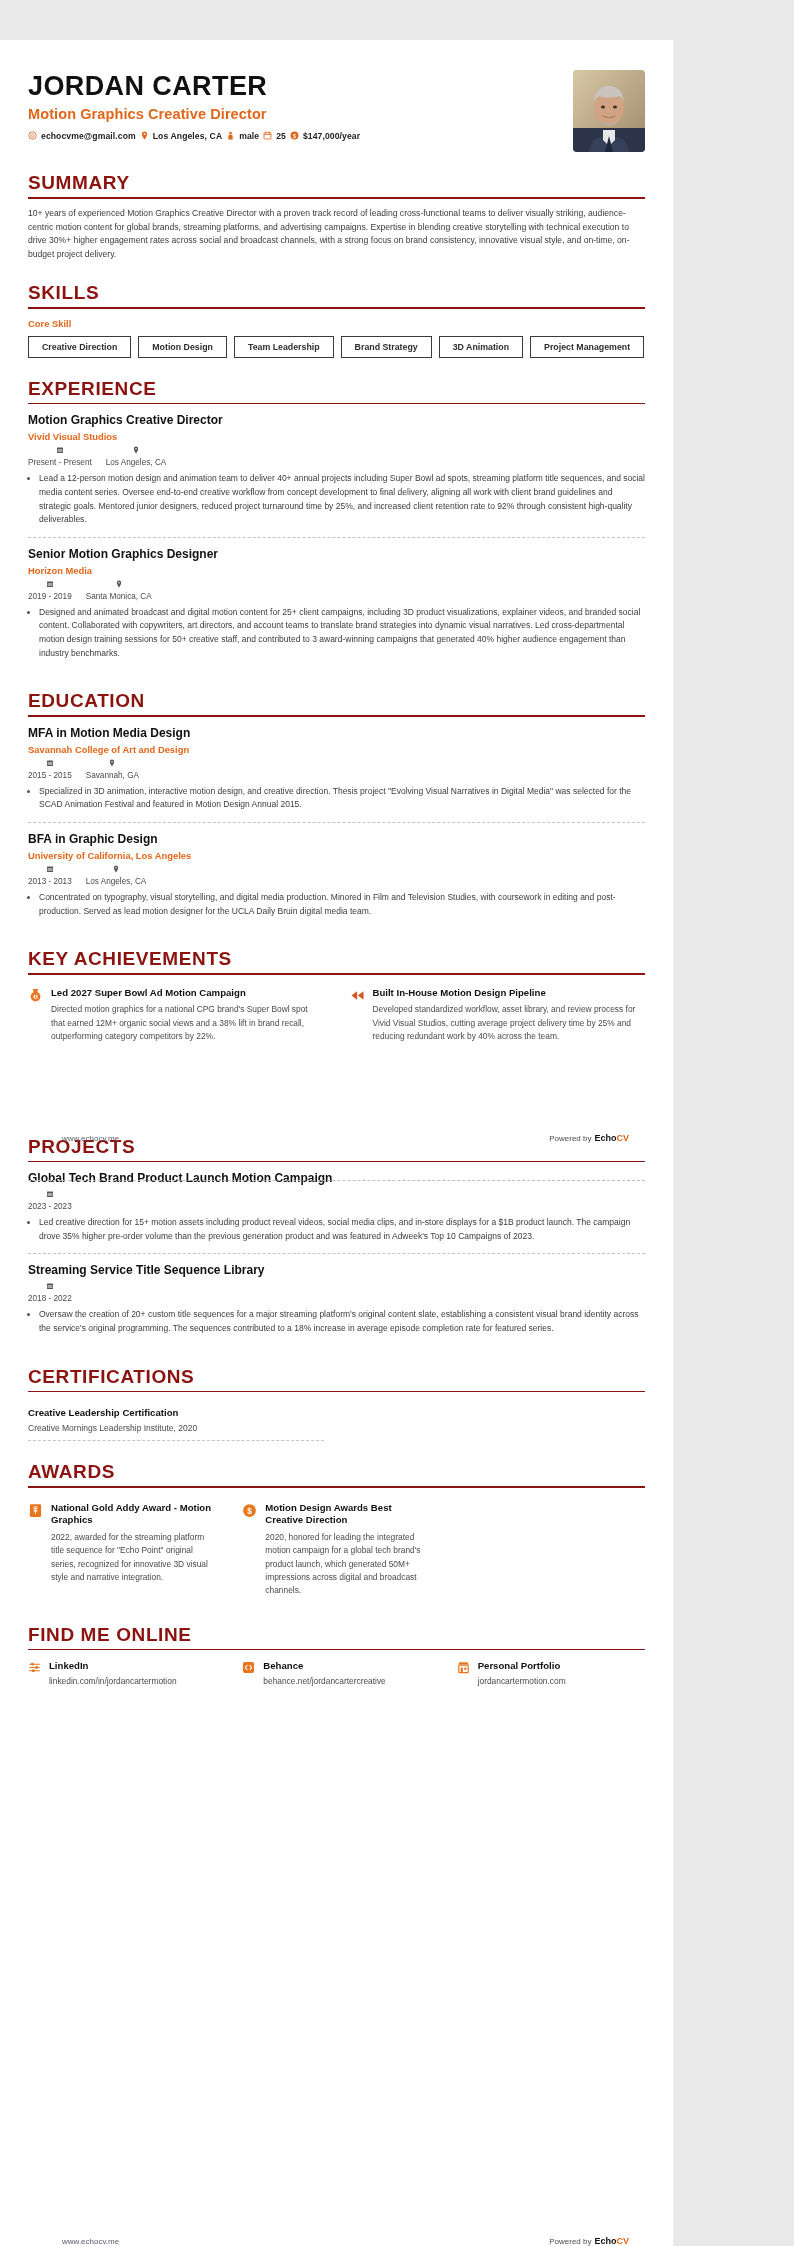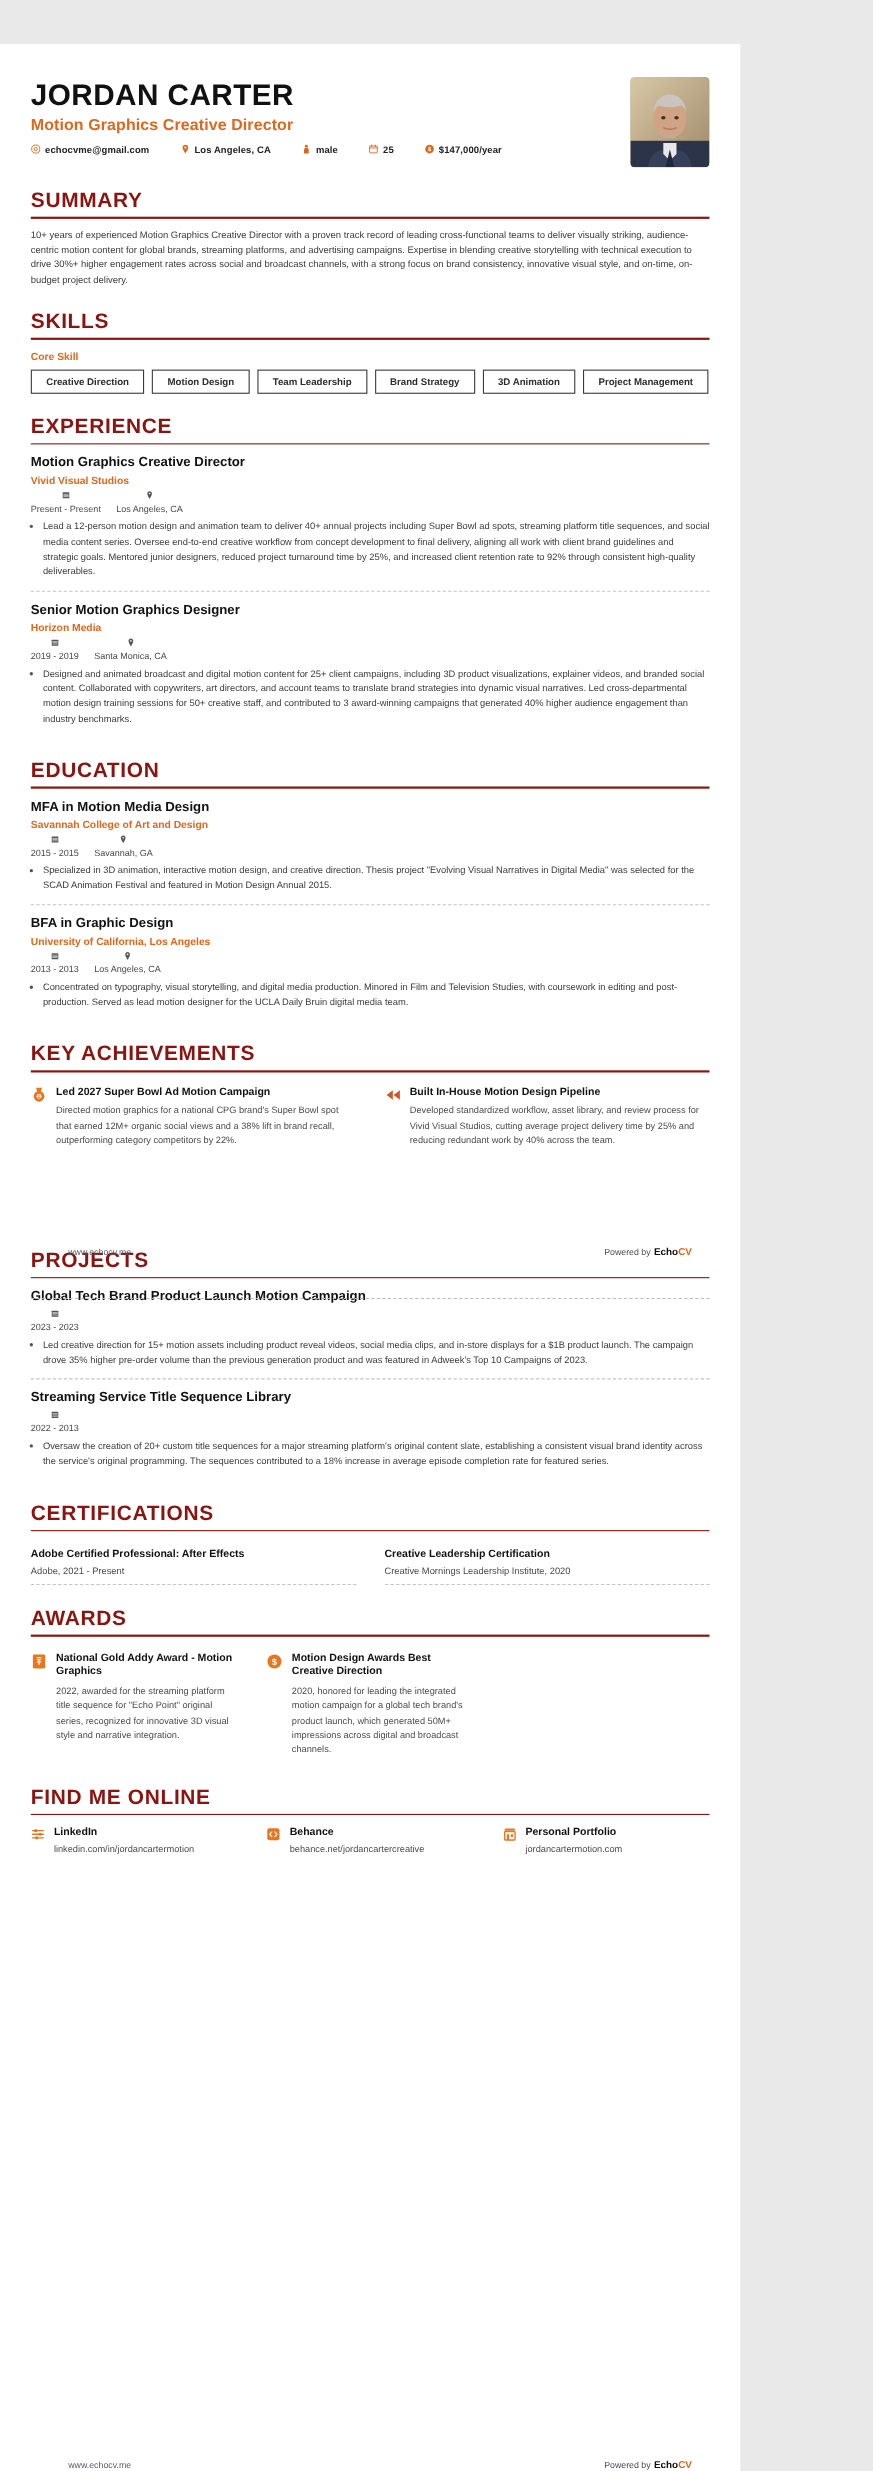--- a/index.html
+++ b/index.html
@@ -24,21 +24,21 @@
   .name {
     font-size: 27px; font-weight: 800; letter-spacing: 0.4px;
     color: #111111; line-height: 1.1; text-transform: uppercase;
   }
   .role {
     font-size: 14.5px; font-weight: 700; color: #e2661a;
     margin-top: 4px; letter-spacing: 0.1px;
   }
   .contact-row {
     display: flex; flex-wrap: wrap; align-items: center;
-    gap: 28px; margin-top: 9px;
+    gap: 4px; margin-top: 9px;
   }
   .contact-item { display: flex; align-items: center; gap: 4px; }
   .contact-item .ctext { font-size: 8.6px; font-weight: 700; color: #222; letter-spacing: .1px; }
   .ci { width: 9px; height: 9px; display: inline-block; flex: 0 0 auto; }
   .ci svg { display: block; width: 9px; height: 9px; }
   .photo {
     width: 72px; height: 82px; border-radius: 4px; overflow: hidden;
     flex: 0 0 auto; background: #c9b79c;
   }
   .photo svg { display:block; width: 100%; height: 100%; }
@@ -430,37 +430,33 @@
         <div class="meta-row">
           <span class="meta">
             <span class="mi">
                 <svg viewBox="0 0 16 16">
                   <rect x="2" y="3" width="12" height="11" rx="1" fill="#555"></rect>
                   <rect x="3.2" y="6" width="9.6" height="1" fill="#fff"></rect>
                   <rect x="3.2" y="8.2" width="9.6" height="1" fill="#fff"></rect>
                   <rect x="3.2" y="10.4" width="9.6" height="1" fill="#fff"></rect>
                 </svg>
               </span>
-            <span>2022 - 2013</span>
+            <span>2018 - 2022</span>
           </span>
         </div>
         <ul class="bullets">
           <li>Oversaw the creation of 20+ custom title sequences for a major streaming platform's original content slate, establishing a consistent visual brand identity across the service's original programming. The sequences contributed to a 18% increase in average episode completion rate for featured series.</li>
         </ul>
       </div>
     </div>
 
     <div class="section">
       <div class="sec-title">CERTIFICATIONS</div>
       <div class="sec-rule"></div>
       <div class="grid2">
-        <div class="cert">
-          <div class="cert-title">Adobe Certified Professional: After Effects</div>
-          <div class="cert-sub">Adobe, 2021 - Present</div>
-        </div>
         <div class="cert">
           <div class="cert-title">Creative Leadership Certification</div>
           <div class="cert-sub">Creative Mornings Leadership Institute, 2020</div>
         </div>
       </div>
     </div>
 
     <div class="section">
       <div class="sec-title">AWARDS</div>
       <div class="sec-rule"></div>

